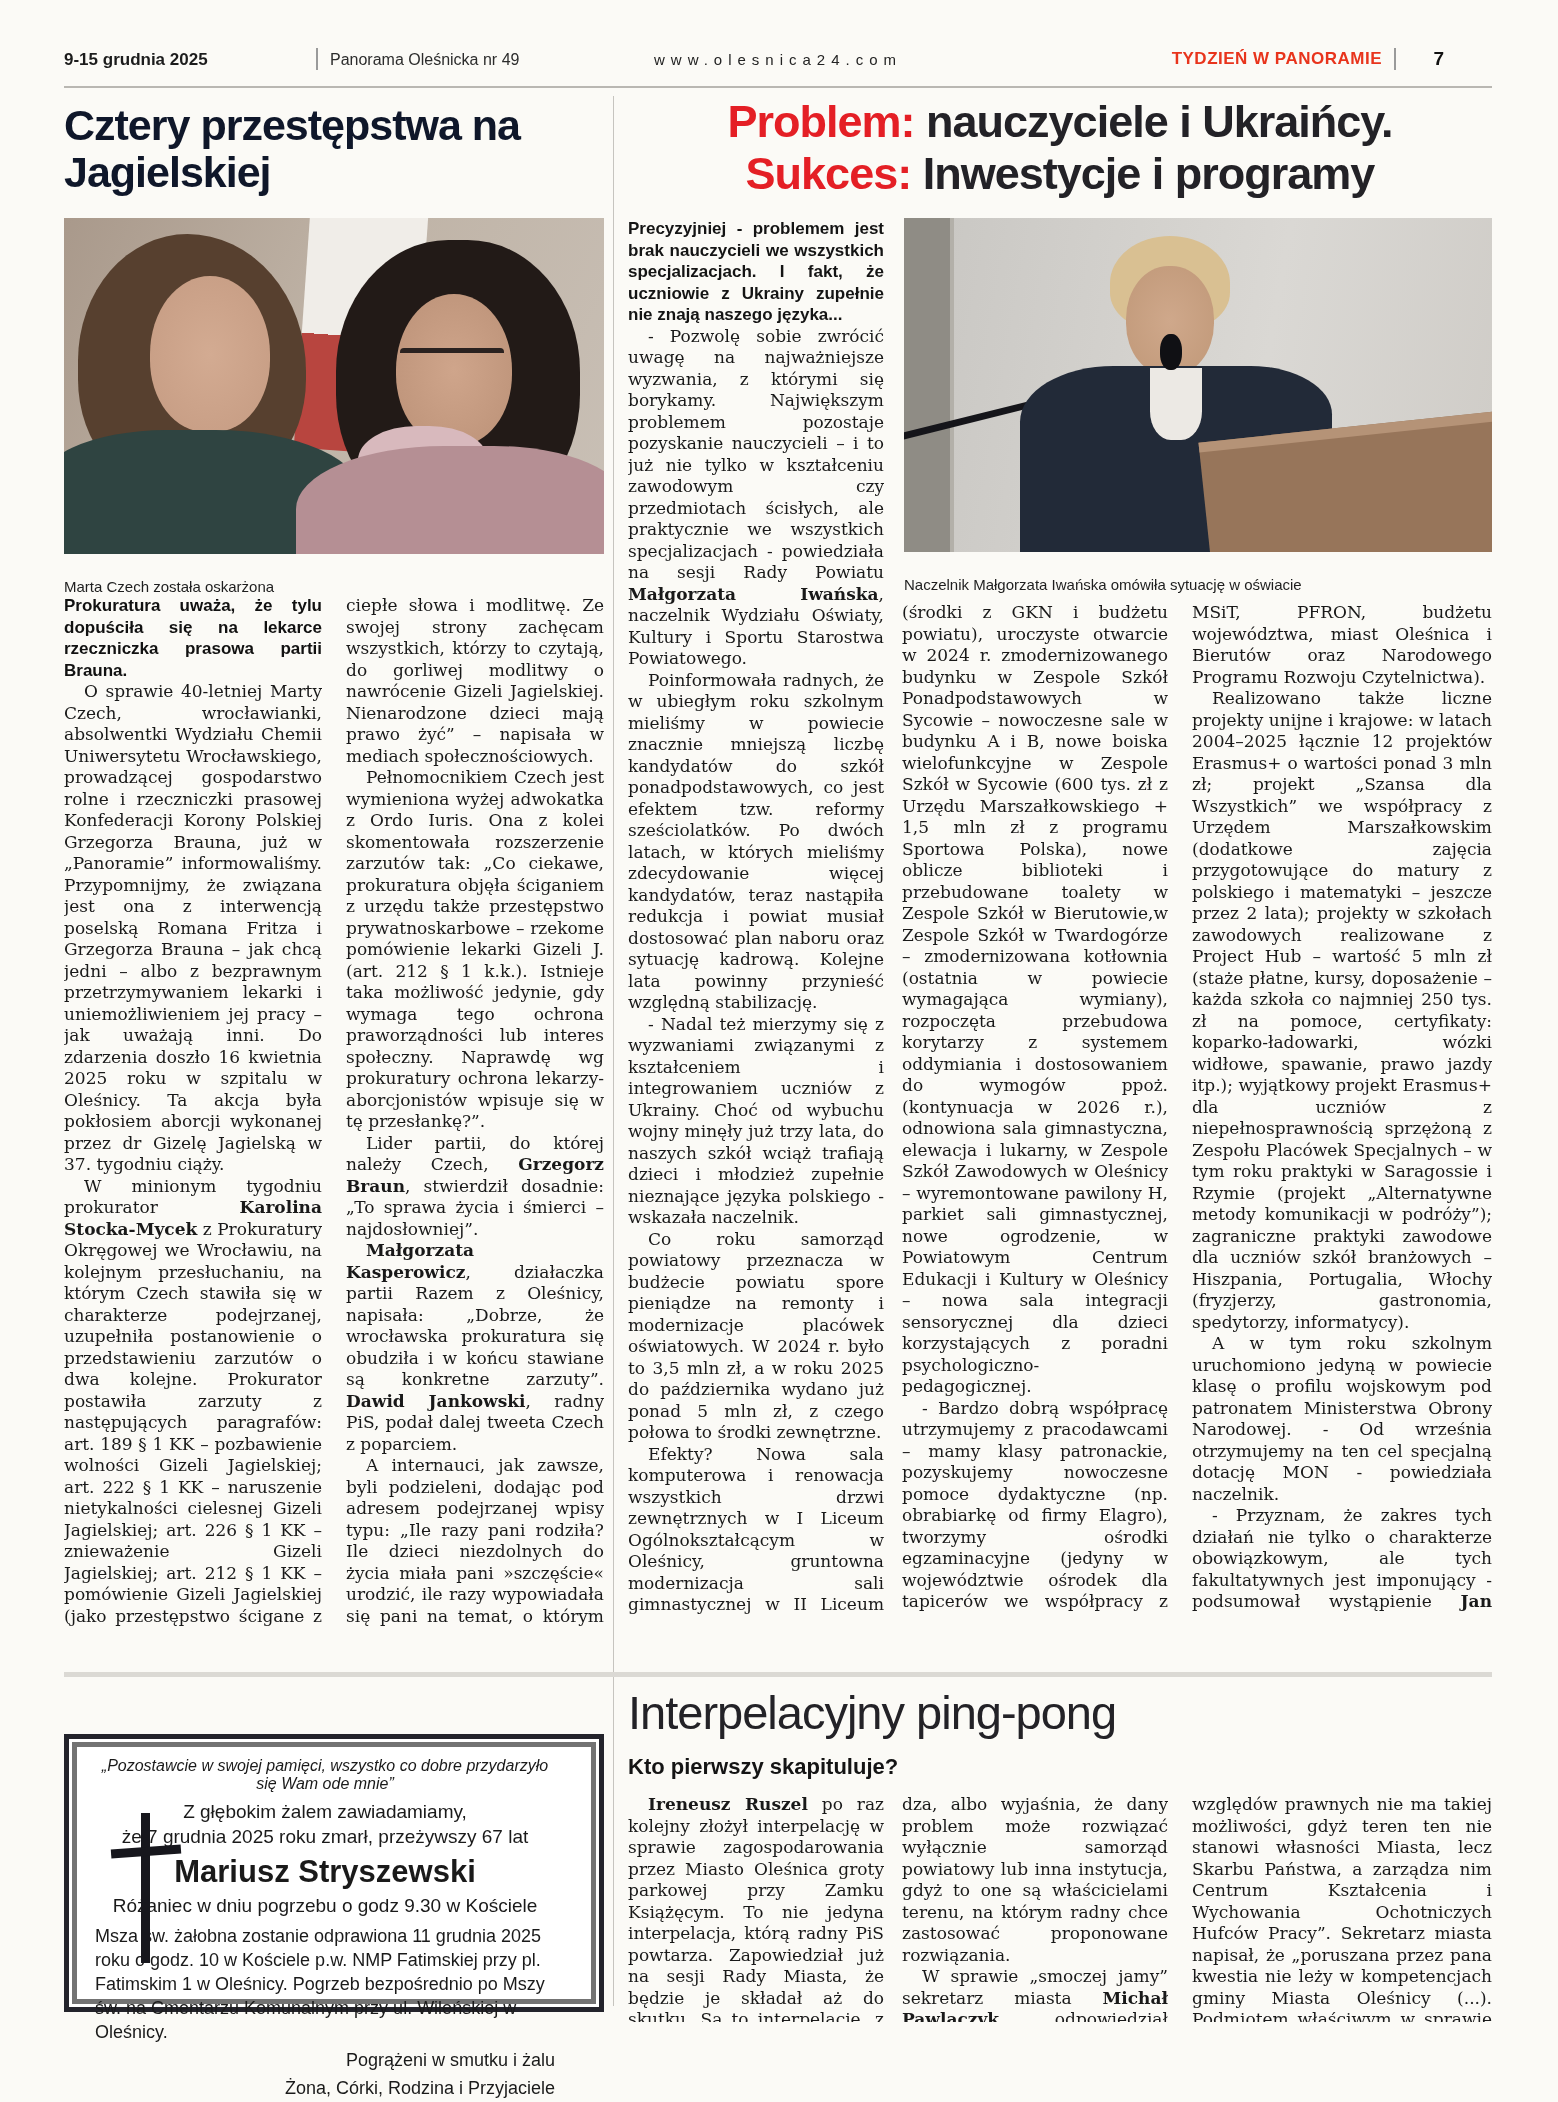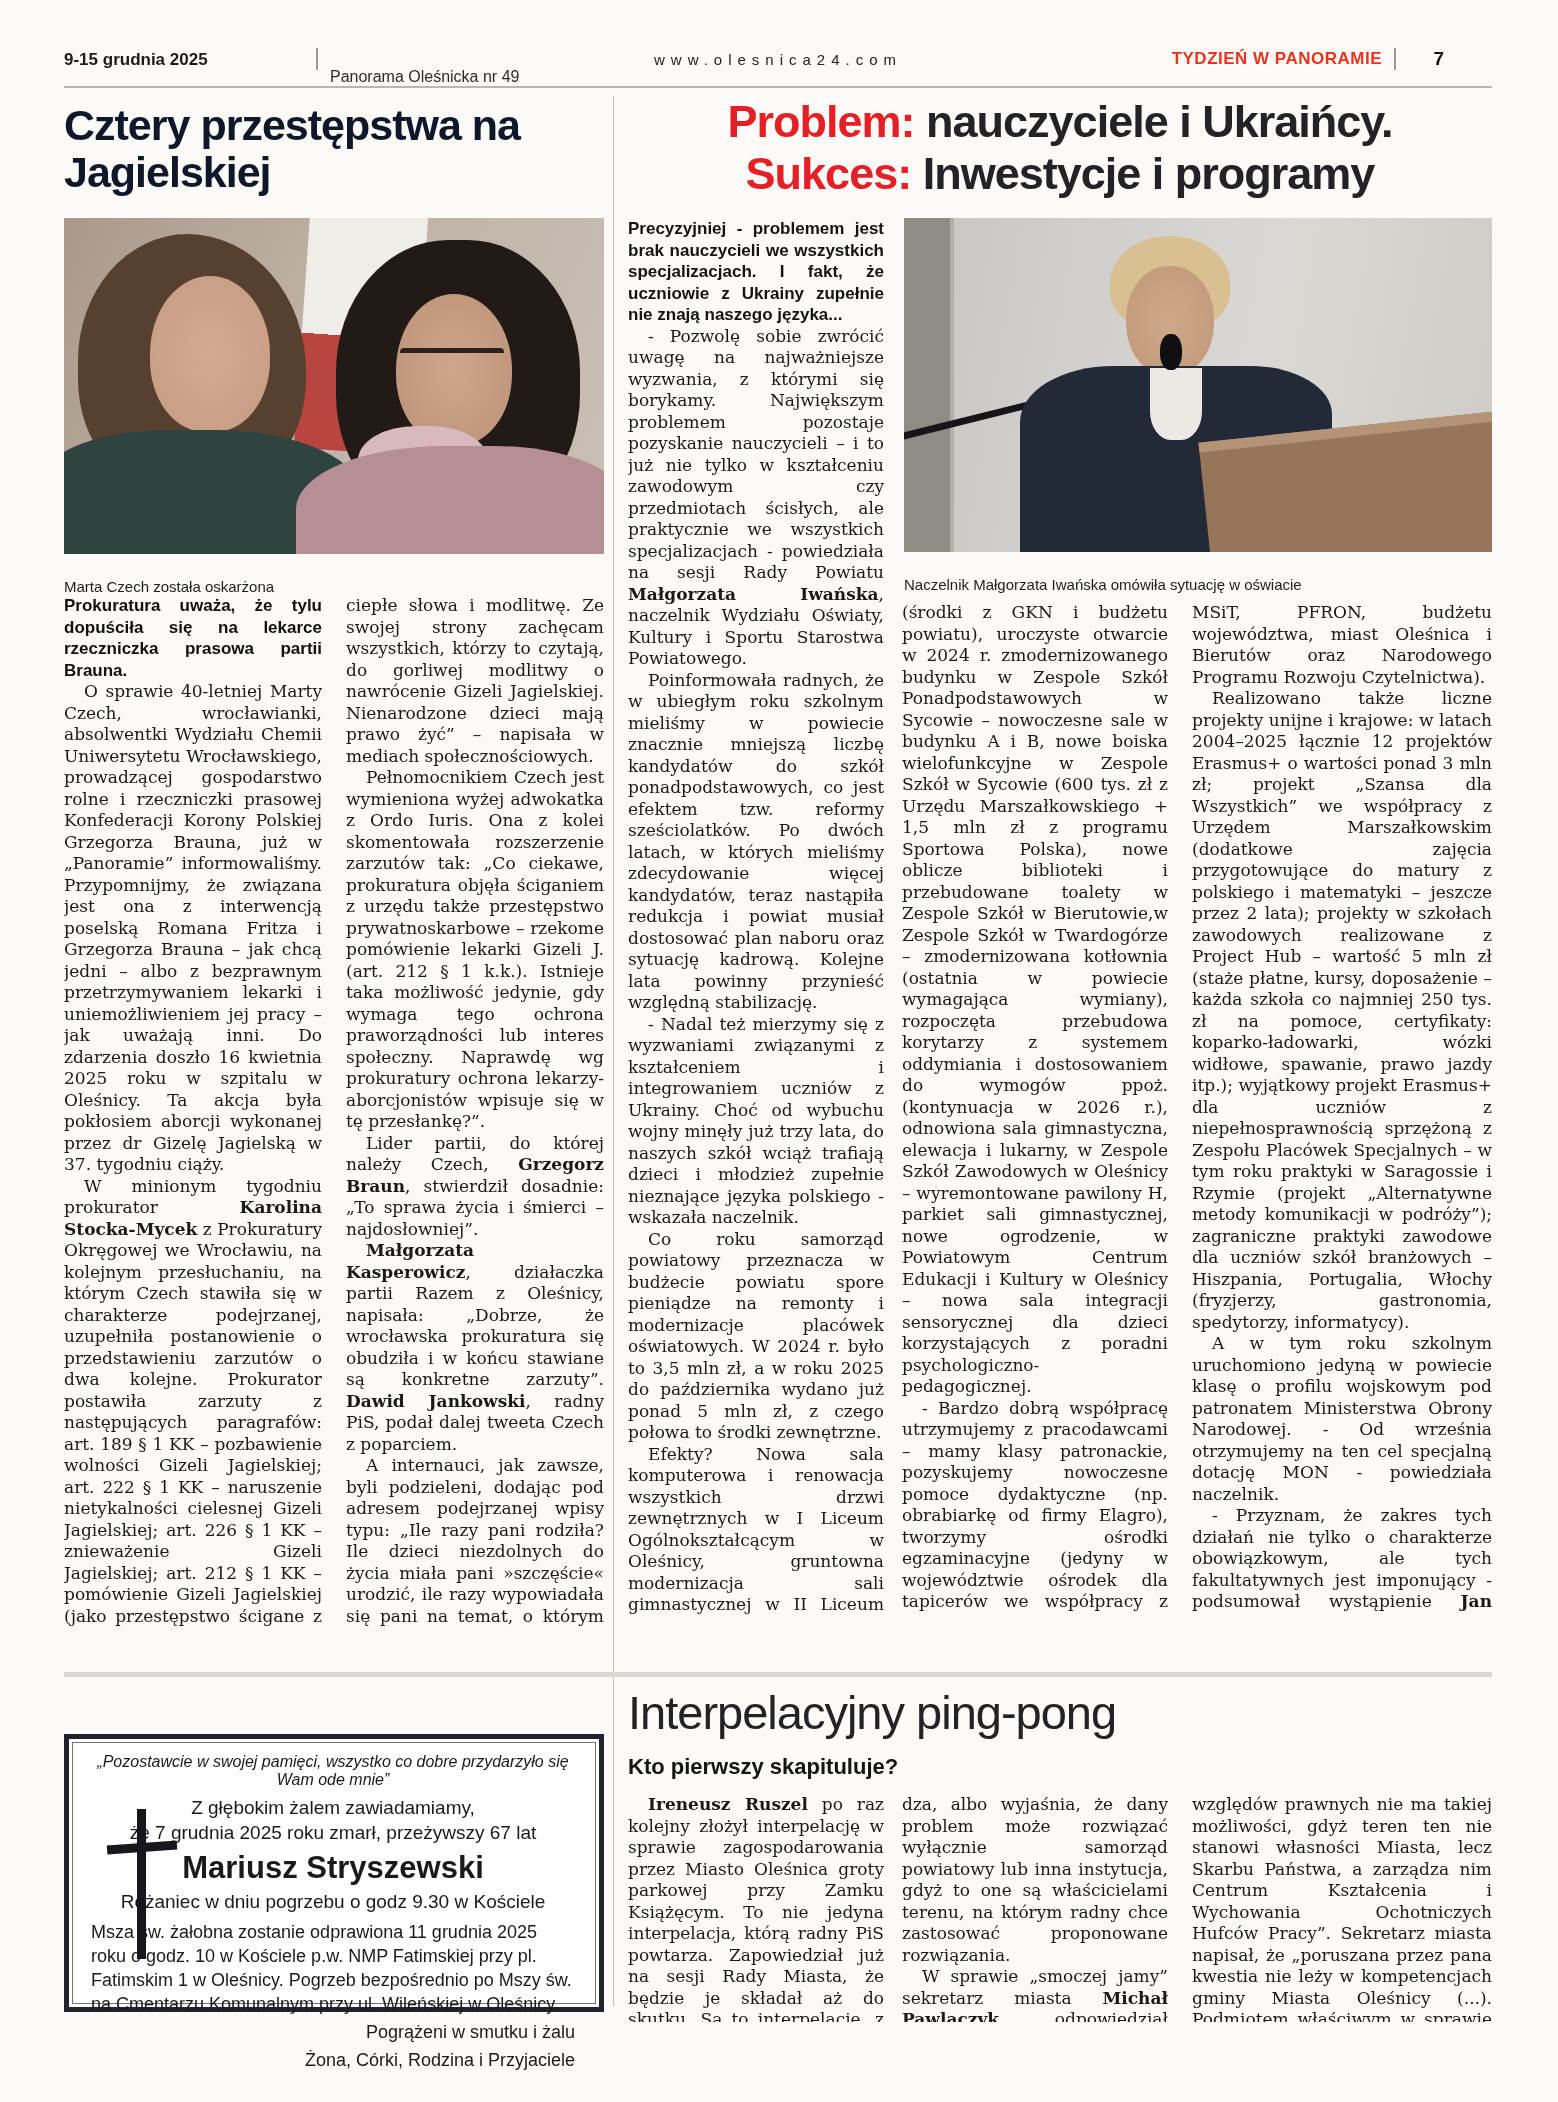--- a/index.html
+++ b/index.html
@@ -3,21 +3,21 @@
 <meta charset="utf-8">
 <style>
   html,body{margin:0;padding:0;background:#e8e6e1;}
   .page{position:relative;width:1558px;height:2102px;background:#fbfaf6;margin:0 auto;
         font-family:"DejaVu Serif","Liberation Serif",serif;color:#191919;overflow:hidden;}
   
   .hdr{position:absolute;left:64px;right:66px;top:46px;height:32px;font-family:"Liberation Sans","DejaVu Sans",sans-serif;}
   .hdr .date{position:absolute;left:0;top:4px;font-weight:bold;font-size:17px;color:#1c1c1c;}
   .hdr .bar{position:absolute;top:2px;width:2px;height:22px;background:#9a9a9a;}
   .hdr .bar1{left:252px;} .hdr .bar2{right:96px;}
-  .hdr .masthead{position:absolute;left:266px;top:22px;font-size:16px;color:#2c2c2c;}
+  .hdr .masthead{position:absolute;left:266px;top:5px;font-size:16px;color:#2c2c2c;}
   .hdr .site{position:absolute;left:50%;transform:translateX(-50%);top:5px;font-size:15px;letter-spacing:6px;color:#232323;}
   .hdr .section{position:absolute;right:110px;top:3px;font-weight:bold;font-size:17px;color:#e8341c;letter-spacing:.5px;}
   .hdr .pageno{position:absolute;right:48px;top:2px;font-weight:bold;font-size:19px;color:#111;}
   .hdr-rule{position:absolute;left:64px;right:66px;top:86px;height:2px;background:#b9b7b2;}
   
   .serifbody p, .para{margin:0;font-size:17px;line-height:21.5px;text-align:justify;}
   .para{text-indent:20px;}
   .para.noindent{text-indent:0;}
   .caption{font-family:"Liberation Sans","DejaVu Sans",sans-serif;font-size:15px;color:#1e1e1e;margin-top:24px;}
   .vdivider{position:absolute;left:613px;top:96px;width:1px;height:1910px;background:#c6c4bf;}
@@ -72,21 +72,21 @@
                  font-weight:normal;font-size:47px;line-height:50px;letter-spacing:-1px;color:#232227;}
   .art-bottom .subhead{font-family:"Liberation Sans","DejaVu Sans",sans-serif;font-weight:bold;
                        font-size:22px;color:#141414;margin:16px 0 14px 0;}
   .bcols{display:flex;}
   .bcol1{width:256px;margin-right:18px;height:228px;overflow:hidden;}
   .bcol2{width:266px;margin-right:24px;height:228px;overflow:hidden;}
   .bcol3{width:300px;height:228px;overflow:hidden;}
   
   .obit{position:absolute;left:64px;top:1734px;width:540px;height:278px;background:#fff;
         border:5px solid #23232b;box-sizing:border-box;font-family:"Liberation Sans","DejaVu Sans",sans-serif;color:#1a1a1a;}
-  .obit-inner{position:absolute;inset:3px;border:1px solid #737373;padding:10px 20px 8px 18px;box-sizing:border-box;}
+  .obit-inner{position:absolute;inset:3px;border:5px solid #737373;padding:10px 36px 8px 18px;box-sizing:border-box;}
   .obit .quote{font-style:italic;font-size:16px;text-align:center;margin:0 0 6px 0;}
   .obit .cline{text-align:center;font-size:19px;line-height:25px;margin:0;}
   .obit .name{text-align:center;font-weight:bold;font-size:31px;line-height:38px;margin:4px 0 2px 0;}
   .obit .bodytxt{font-size:18px;line-height:24px;margin:6px 0 0 0;text-align:left;}
   .obit .sign{text-align:right;font-size:18px;line-height:24px;margin:4px 0 0 0;}
   .cross{position:absolute;left:34px;top:66px;width:70px;height:150px;}
   .cross .v{position:absolute;left:30px;top:0;width:9px;height:150px;background:#17171d;}
   .cross .h{position:absolute;left:0px;top:34px;width:70px;height:9px;background:#17171d;transform:rotate(-4deg);}
 </style>
 </head>

